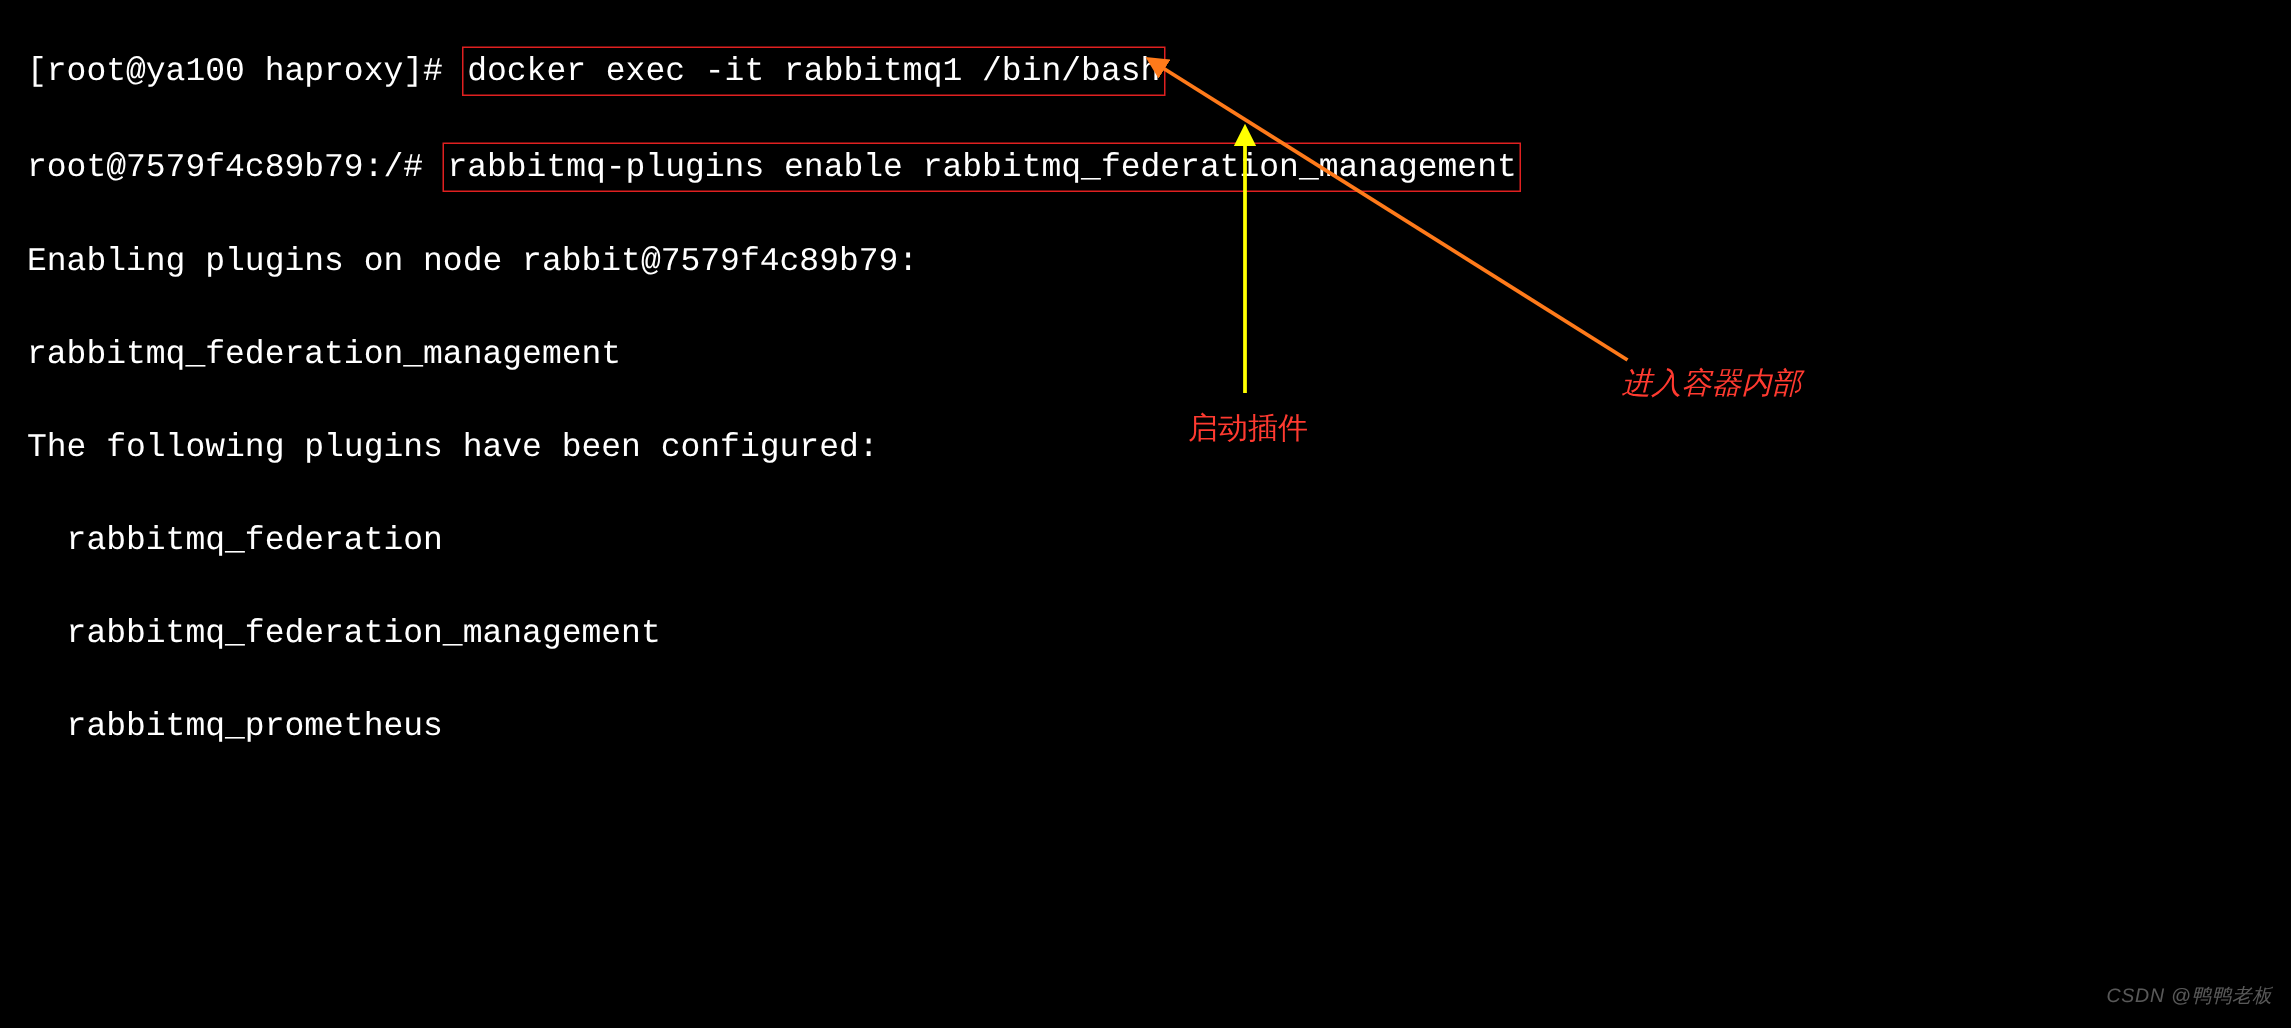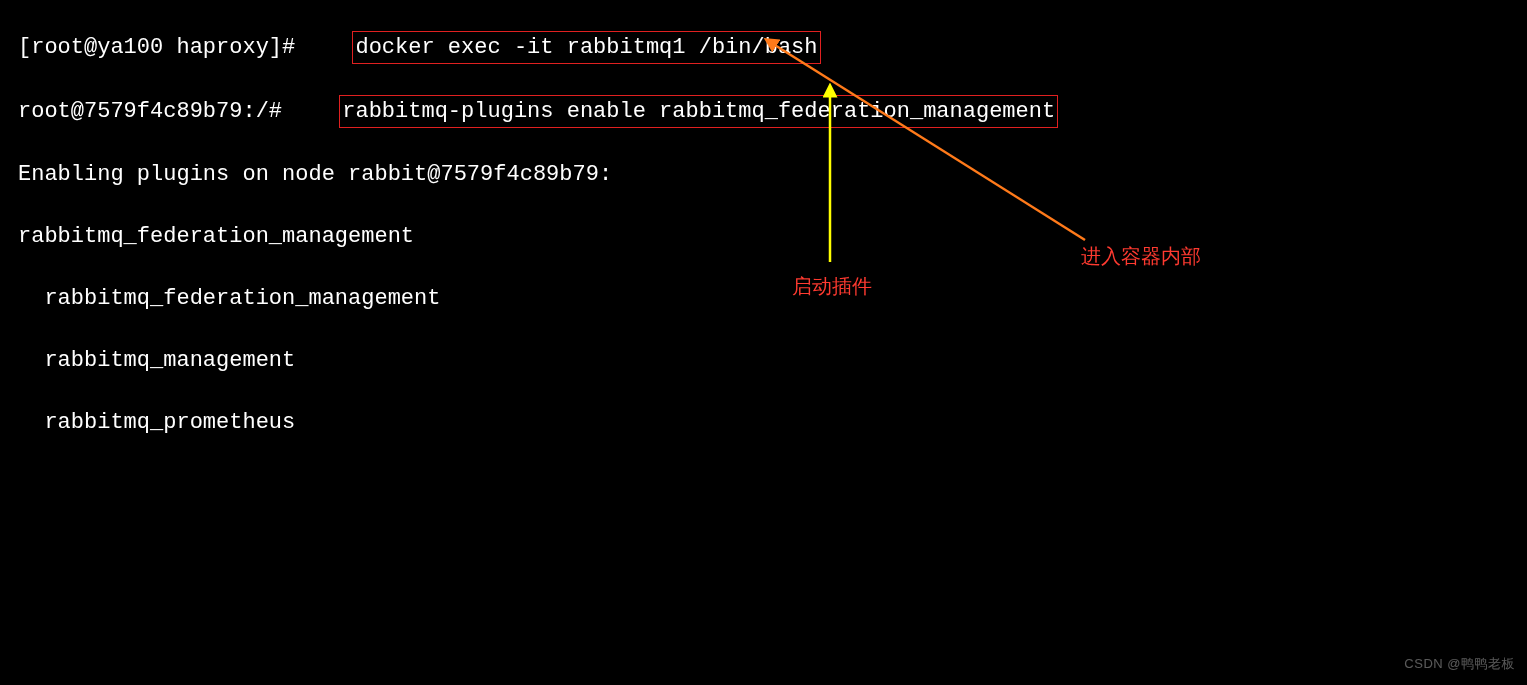--- a/index.html
+++ b/index.html
@@ -17,69 +17,70 @@
   }
   .terminal {
     padding: 0 18px;
     position: relative;
     white-space: pre;
   }
   .red-box {
     border: 1px solid #e02020;
     display: inline-block;
     padding: 0 2px;
-    margin-left: 44px;
   }
   .annotation {
     position: absolute;
     font-family: "Microsoft YaHei", "SimSun", sans-serif;
     font-size: 20px;
     pointer-events: none;
   }
   .anno-red { color: #ff3a30; }
   .watermark {
     position: absolute;
     right: 12px;
     bottom: 6px;
     font-family: sans-serif;
     font-size: 13px;
     color: rgba(255,255,255,0.35);
     letter-spacing: 0.5px;
+    font-style: italic;
   }
   svg.overlay {
     position: absolute;
     left: 0;
     top: 0;
     pointer-events: none;
   }
   .line { display: block; }
 </style>
 </head>
 <body>
 
 <div class="terminal">
 <span class="line"><span>[root@ya100 haproxy]# </span><span class="red-box">docker exec -it rabbitmq1 /bin/bash</span></span>
 <span class="line"><span>root@7579f4c89b79:/# </span><span class="red-box">rabbitmq-plugins enable rabbitmq_federation_management</span></span>
 <span class="line">Enabling plugins on node rabbit@7579f4c89b79:</span>
 <span class="line">rabbitmq_federation_management</span>
+<span class="line">The following plugins have been configured:</span>
+<span class="line">  rabbitmq_federation</span>
 <span class="line">  rabbitmq_federation_management</span>
-<span class="line">  rabbitmq_management</span>
 <span class="line">  rabbitmq_prometheus</span>
 
 
 
 <span class="line"></span>
 
 
 
 
 </div>
 
 <div class="annotation anno-red" style="left:792px; top:271px;">启动插件</div>
-<div class="annotation anno-red" style="left:1081px; top:241px;">进入容器内部</div>
+<div class="annotation anno-red" style="left:1081px; top:241px;font-style:italic;">进入容器内部</div>
 
 <svg class="overlay" width="1527" height="685">
   <defs>
     <marker id="arrow-yellow" viewBox="0 0 10 10" refX="5" refY="5" markerWidth="6" markerHeight="6" orient="auto-start-reverse">
       <path d="M 0 0 L 10 5 L 0 10 z" fill="#ffff00"></path>
     </marker>
     <marker id="arrow-orange" viewBox="0 0 10 10" refX="5" refY="5" markerWidth="6" markerHeight="6" orient="auto-start-reverse">
       <path d="M 0 0 L 10 5 L 0 10 z" fill="#ff7a1a"></path>
     </marker>
   </defs>

